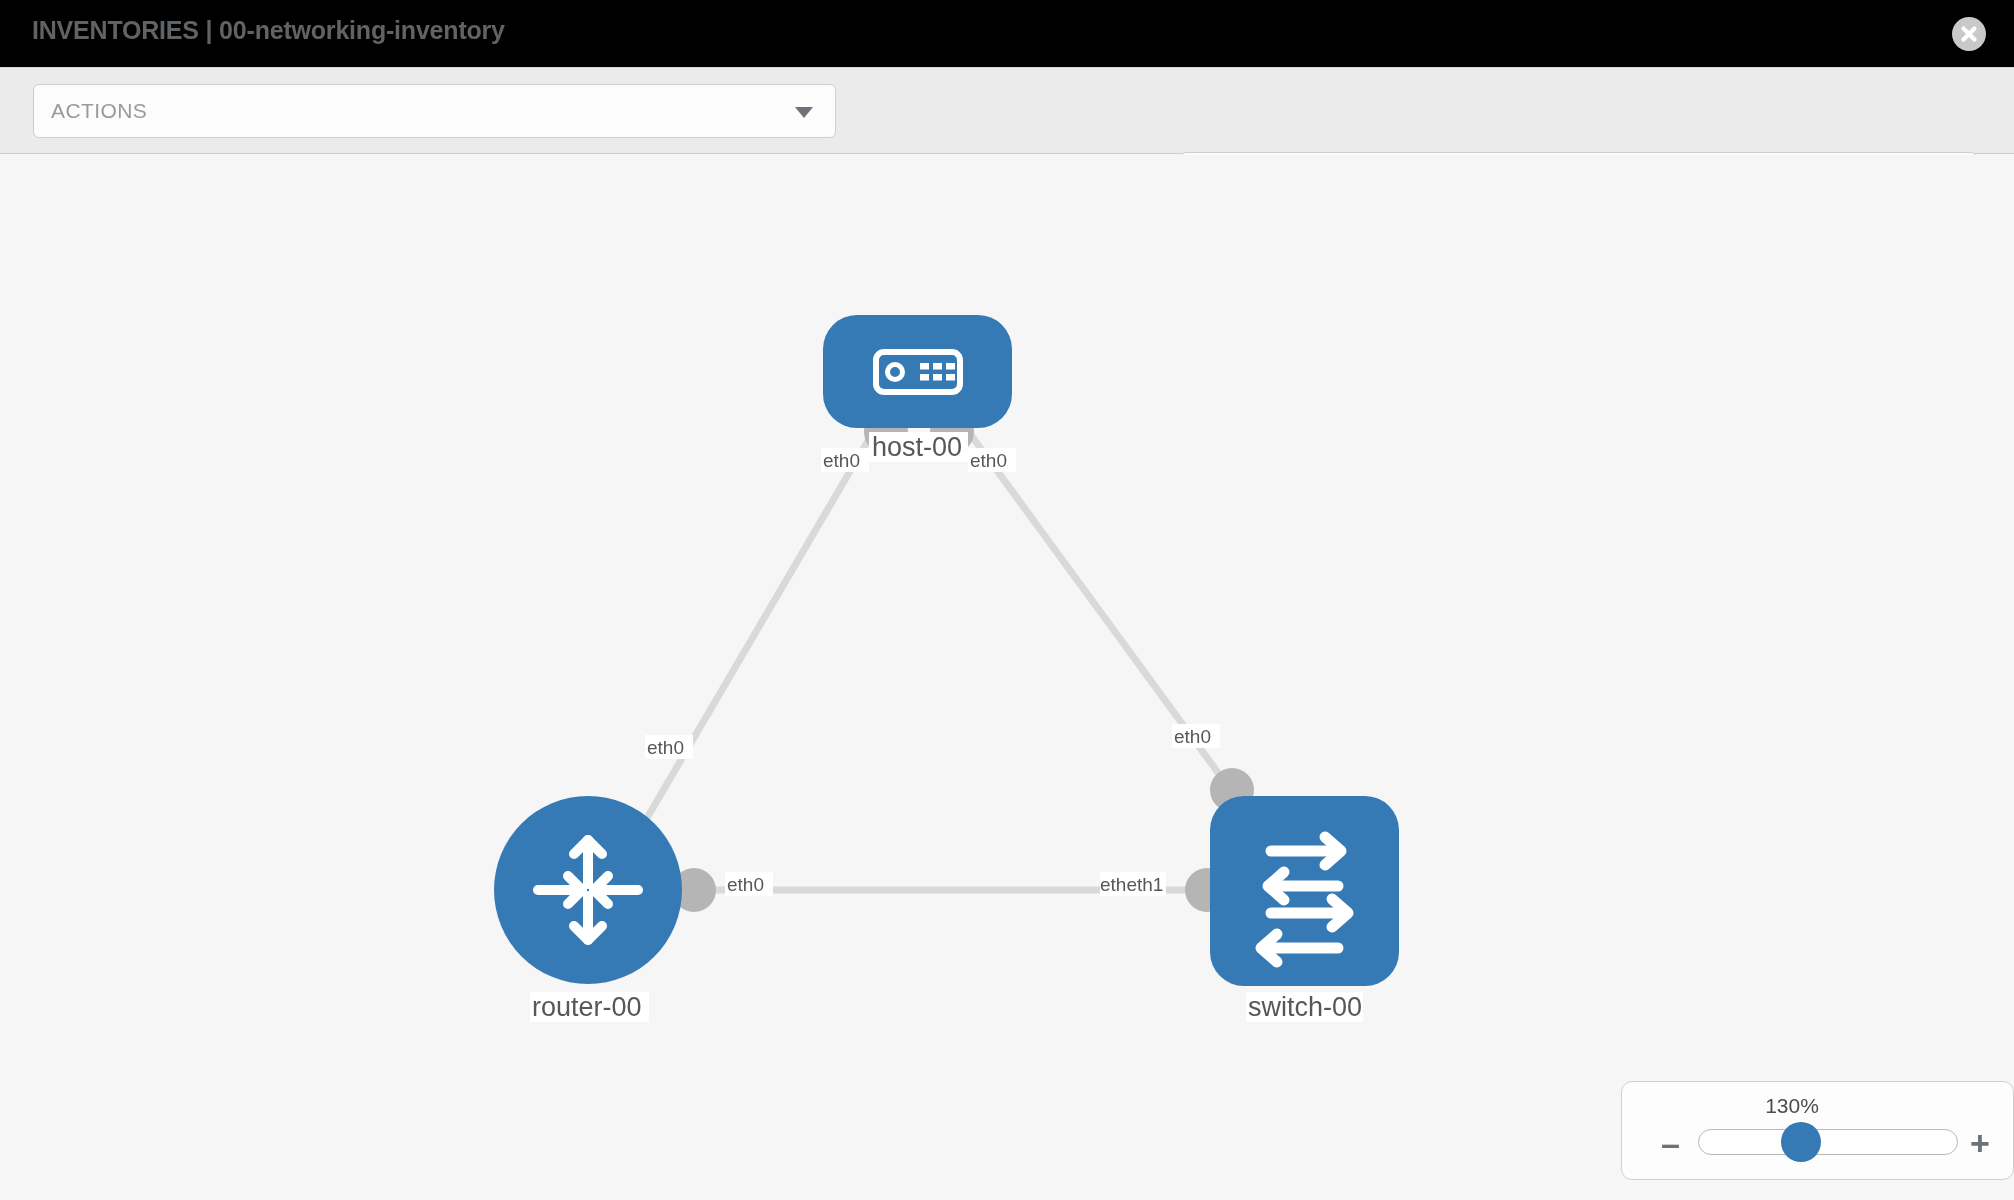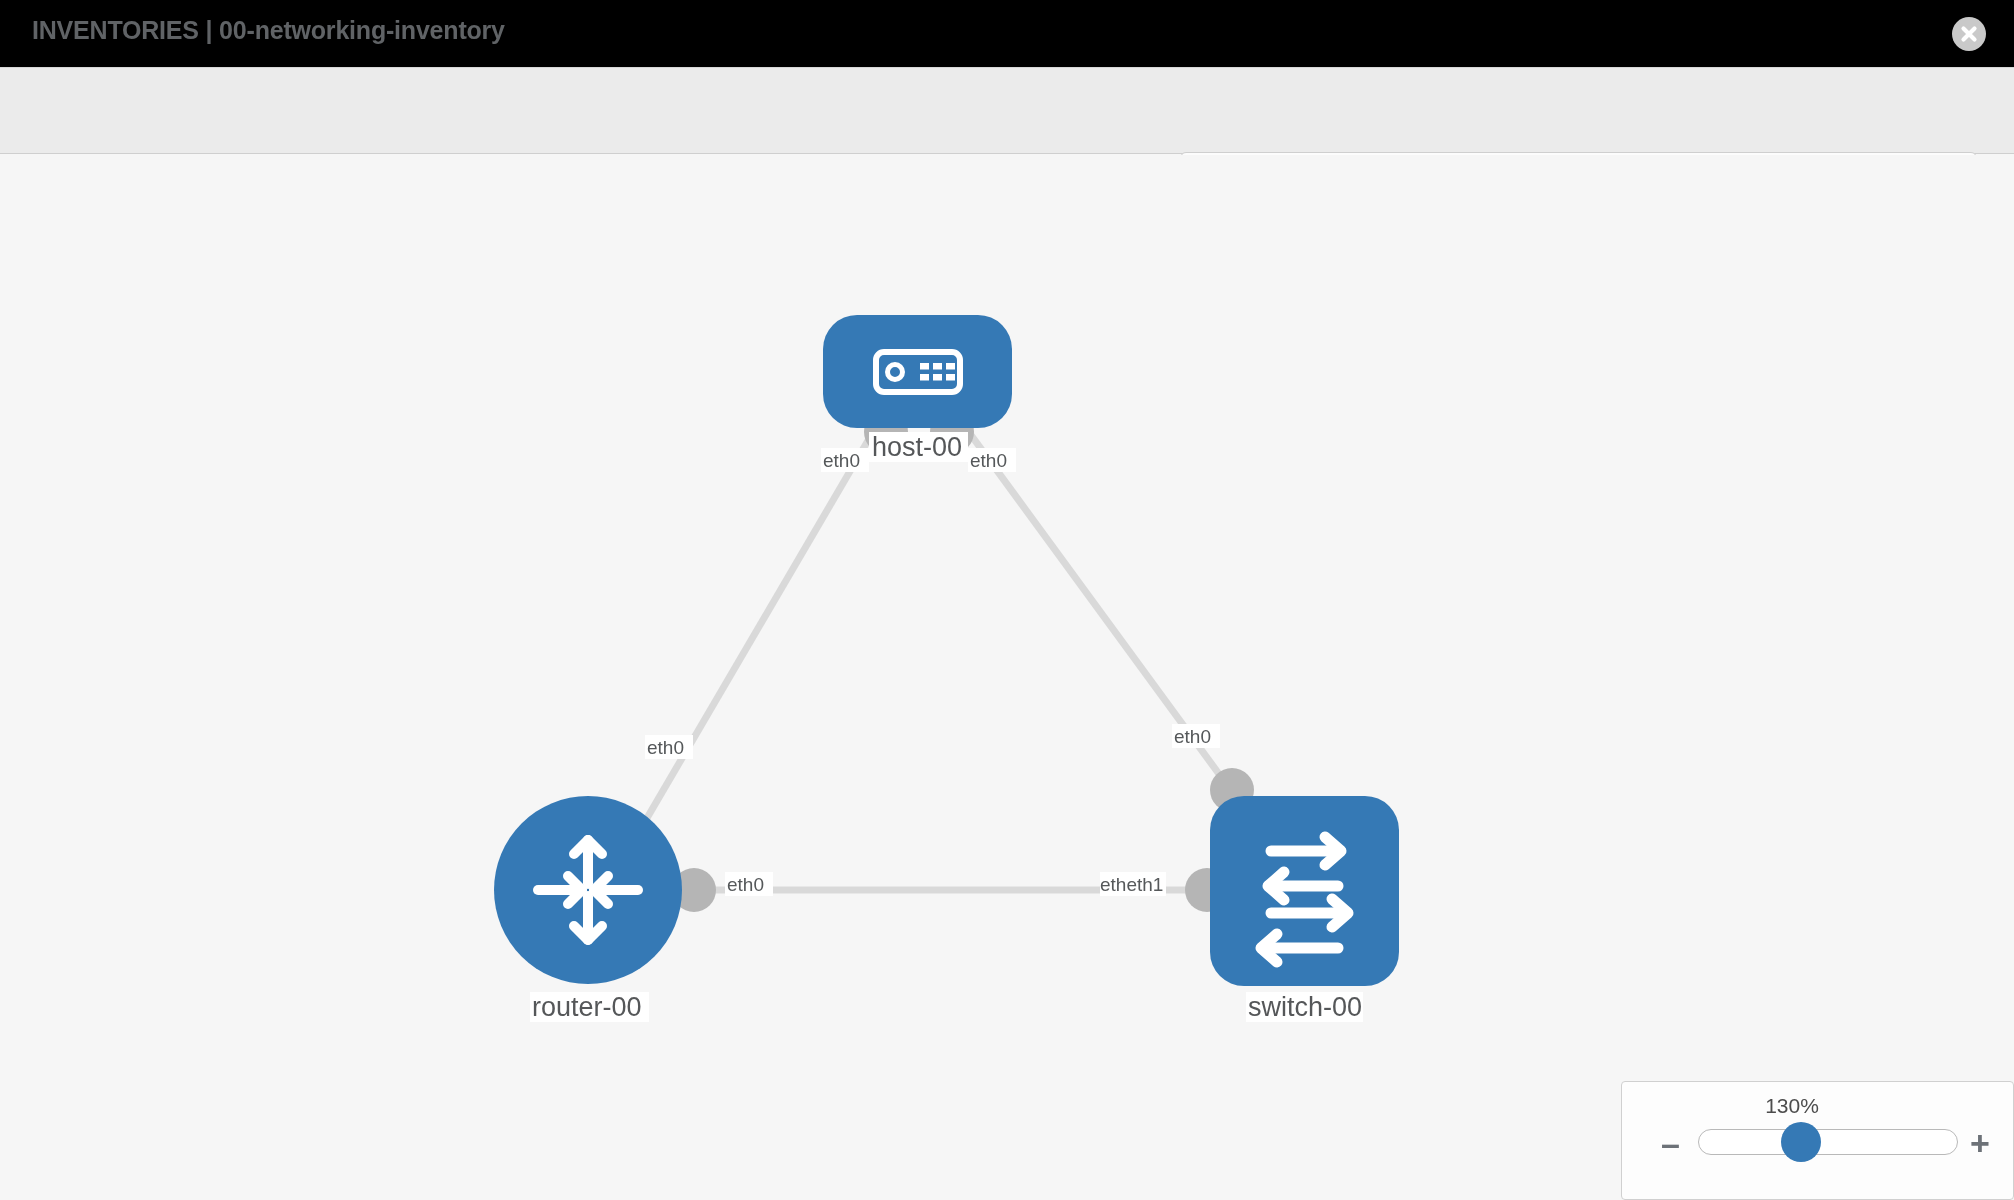--- a/index.html
+++ b/index.html
@@ -123,24 +123,24 @@
     font-family: "Liberation Sans", sans-serif;
     font-size: 19px;
     fill: #55585a;
   }
   .label-bg { fill: #ffffff; }
 
   
   .zoom-widget {
     position: absolute;
     left: 1621px; top: 1081px;
-    width: 393px; height: 119px;
+    width: 393px; height: 99px;
     background: #fdfdfd;
     border: 1px solid #d0d0d0;
-    border-radius: 4px;
+    border-radius: 11px;
   }
   .zoom-pct {
     position: absolute;
     left: 0; top: 12px;
     width: 340px;
     text-align: center;
     font-size: 21px;
     color: #4d4d4d;
   }
   .zoom-minus, .zoom-plus {
@@ -183,20 +183,24 @@
     <div class="close-btn">
       <svg width="34" height="34" viewBox="0 0 34 34">
         <circle cx="17" cy="17" r="17" fill="#c9c9c9"></circle>
         <path d="M11.5 11.5 L22.5 22.5 M22.5 11.5 L11.5 22.5" stroke="#ffffff" stroke-width="4.2" stroke-linecap="round"></path>
       </svg>
     </div>
   </div>
 
   <div class="toolbar">
 
+    <div class="actions-select">
+      <span class="label">ACTIONS</span>
+      <span class="caret"></span>
+    </div>
 
     <div class="tool-icon" id="wrench-icon">
       <svg width="42" height="42" viewBox="0 0 42 42">
         <path d="M30.8 6.2 a11.5 11.5 0 0 0 -14.2 14.4 L7.3 29.9 a3.6 3.6 0 0 0 0 5.1 l1.4 1.4 a3.6 3.6 0 0 0 5.1 0 l9.3 -9.3 a11.5 11.5 0 0 0 14.4 -14.2 l-6.5 6.5 -5.6 -1 -1 -5.6 z" fill="#868e96"></path>
         <circle cx="10.6" cy="32.6" r="1.9" fill="#f0f0f0"></circle>
       </svg>
     </div>
 
     <div class="tool-icon" id="key-icon">
       <svg width="42" height="42" viewBox="0 0 42 42">

